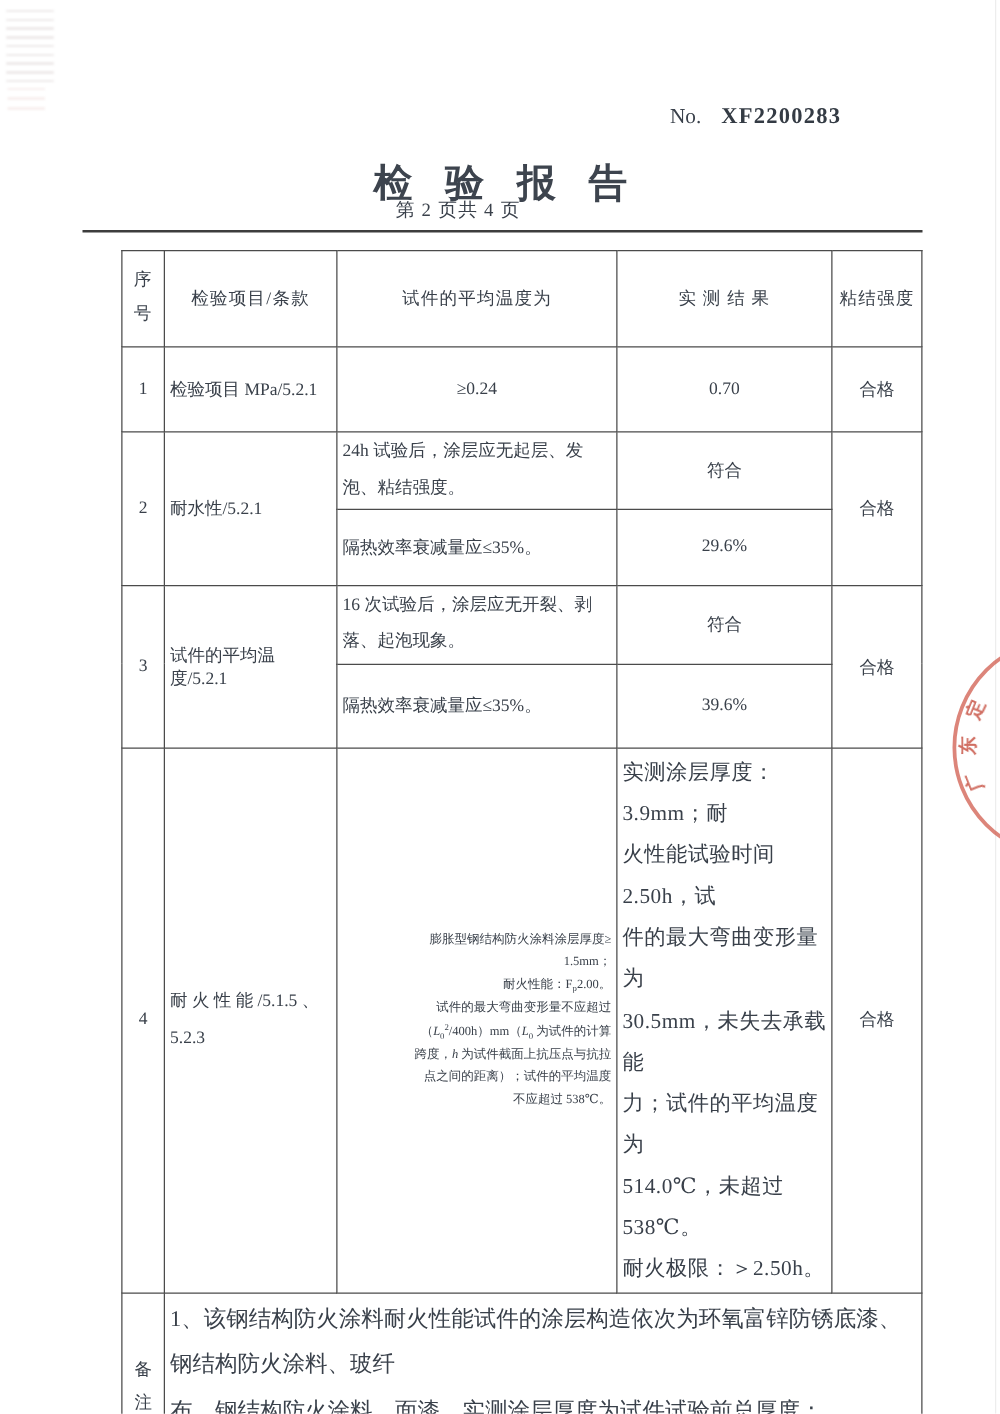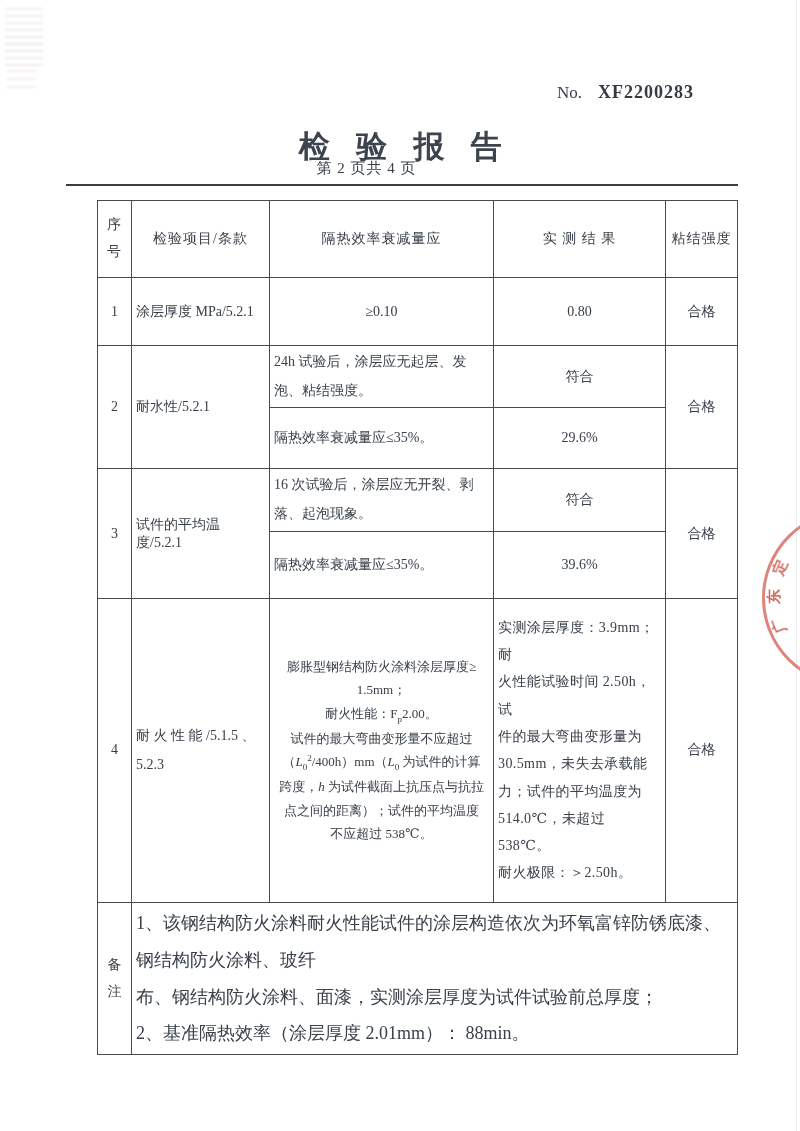--- a/index.html
+++ b/index.html
@@ -7,21 +7,21 @@
     width: 800px; height: 1131px;
     background: #ffffff;
     position: relative;
     overflow: hidden;
     font-family: "Liberation Serif", "DejaVu Serif", serif;
     color: #3a414b;
   }
 
   
   .report-no {
-    position: absolute; top: 82px; left: 557px;
+    position: absolute; top: 82px; left: 536px;
     font-size: 17px; white-space: nowrap; font-family: Liberation Serif, serif;
   }
   .report-no .num {
     font-weight: bold; margin-left: 16px;
     font-size: 18px; letter-spacing: 1px; color: #343b44;
   }
   .doc-title {
     position: absolute; top: 126px; left: 0; width: 800px;
     margin: 0; padding-left: 10px; box-sizing: border-box;
     text-align: center;
@@ -50,26 +50,26 @@
     padding: 2px 4px;
     box-sizing: border-box;
   }
   .c { text-align: center; }
   .l { text-align: left; padding-left: 10px; padding-right: 6px; }
   .pre { white-space: pre-line; }
   .hdr { letter-spacing: 1px; }
   .seqcell { line-height: 1.9; }
   .sub-req { line-height: 2.05; }
   .req4 {
-    font-size: 13px; line-height: 1.8;
+    font-size: 10px; line-height: 1.8;
     padding-left: 11px; padding-right: 5px;
-    white-space: pre-wrap; text-align: center;
+    white-space: pre-wrap; text-align: right;
   }
   .res4 {
-    font-size: 14px; line-height: 1.95; letter-spacing: 0.4px;
+    font-size: 17px; line-height: 1.95; letter-spacing: 0.4px;
     padding-left: 9px; padding-right: 3px;
     white-space: pre-line; text-align: left; margin-top: 38px;
   }
   .remark-content {
     font-size: 18px; line-height: 2.05;
     padding-left: 12px; padding-right: 4px;
     white-space: pre-line; text-align: left;
   }
   .seg-i { font-style: italic; }
   .seg-sub { vertical-align: sub; font-size: 0.7em; }
@@ -134,30 +134,30 @@
     <col style="width:138px">
     <col style="width:224px">
     <col style="width:172px">
     <col style="width:72px">
   </colgroup>
   <tbody>
     <tr style="height:77px">
       <th class="c pre seqcell hdr">序
 号</th>
       <th class="c hdr">检验项目/条款</th>
-      <th class="c hdr">隔热效率衰减量应</th>
+      <th class="c hdr">试件的平均温度为</th>
       <th class="c hdr">实 测 结 果</th>
       <th class="c hdr">粘结强度</th>
     </tr>
 
     <tr style="height:68px">
       <td class="c">1</td>
-      <td class="l">涂层厚度 MPa/5.2.1</td>
-      <td class="c">≥0.10</td>
-      <td class="c">0.80</td>
+      <td class="l">检验项目 MPa/5.2.1</td>
+      <td class="c">≥0.24</td>
+      <td class="c">0.70</td>
       <td class="c">合格</td>
     </tr>
 
     <tr style="height:60px">
       <td class="c" rowspan="2">2</td>
       <td class="l" rowspan="2">耐水性/5.2.1</td>
       <td class="l pre sub-req">24h 试验后，涂层应无起层、发
 泡、粘结强度。</td>
       <td class="c">符合</td>
       <td class="c" rowspan="2">合格</td>

